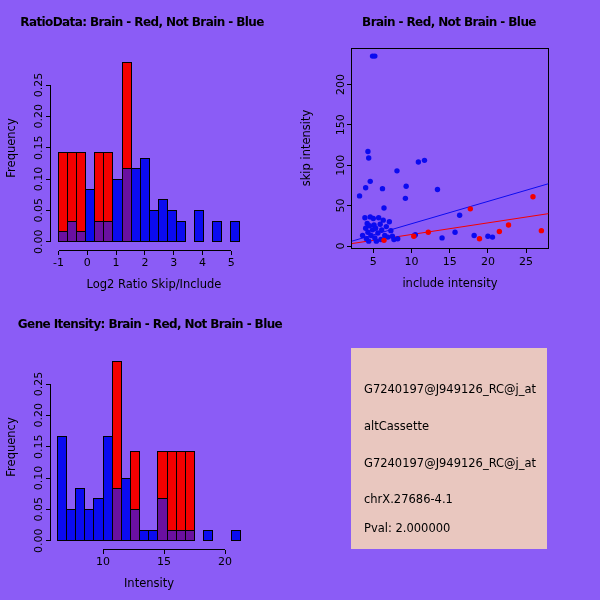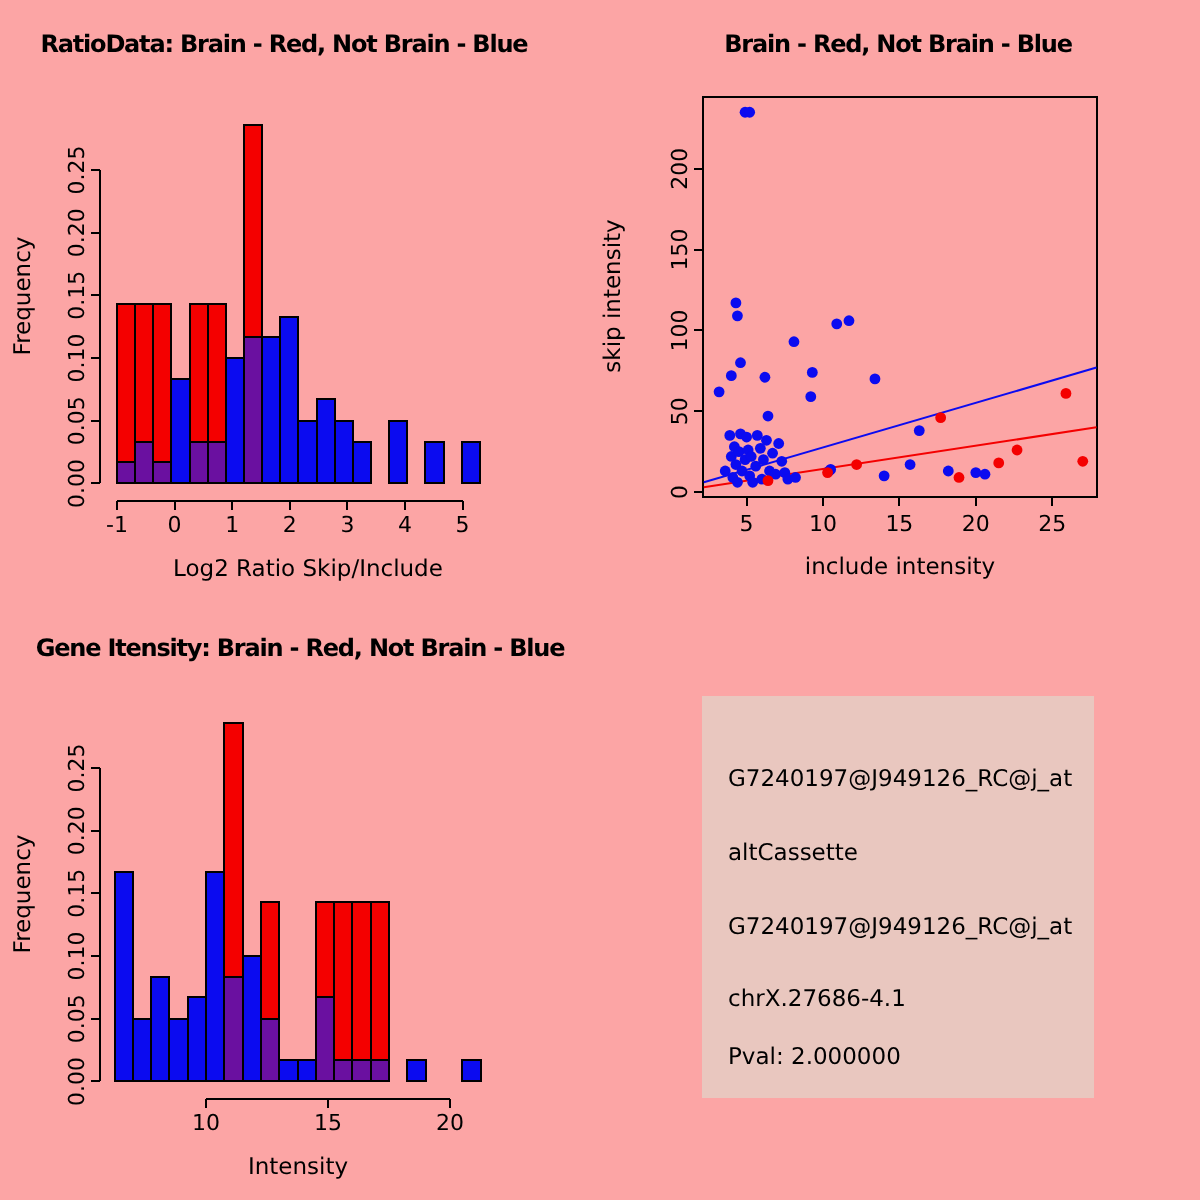--- a/index.html
+++ b/index.html
@@ -1,16 +1,16 @@
 <!DOCTYPE html>
 <html><head>
 <meta charset="utf-8">
 <style>
   html,body{margin:0;padding:0;background:#ffffff;}
-  #frame{position:relative;width:600px;height:600px;background:#fca5a5;overflow:hidden;}
+  #frame{position:relative;width:600px;height:600px;background:#8b5cf6;overflow:hidden;}
   svg text{font-family:"DejaVu Sans","Liberation Sans",sans-serif;fill:#000;}
   text.title{font-size:12px;font-weight:bold;letter-spacing:-0.6px;}
   text.axlab{font-size:11.5px;}
   text.tick{font-size:11px;}
   text.infotxt{font-size:11.5px;}
   .ax{stroke:#000;stroke-width:1;shape-rendering:crispEdges;}
   .bar{stroke:#000;stroke-width:1;shape-rendering:crispEdges;}
   .fitline{stroke-width:1;fill:none;}
 </style>
 </head>

